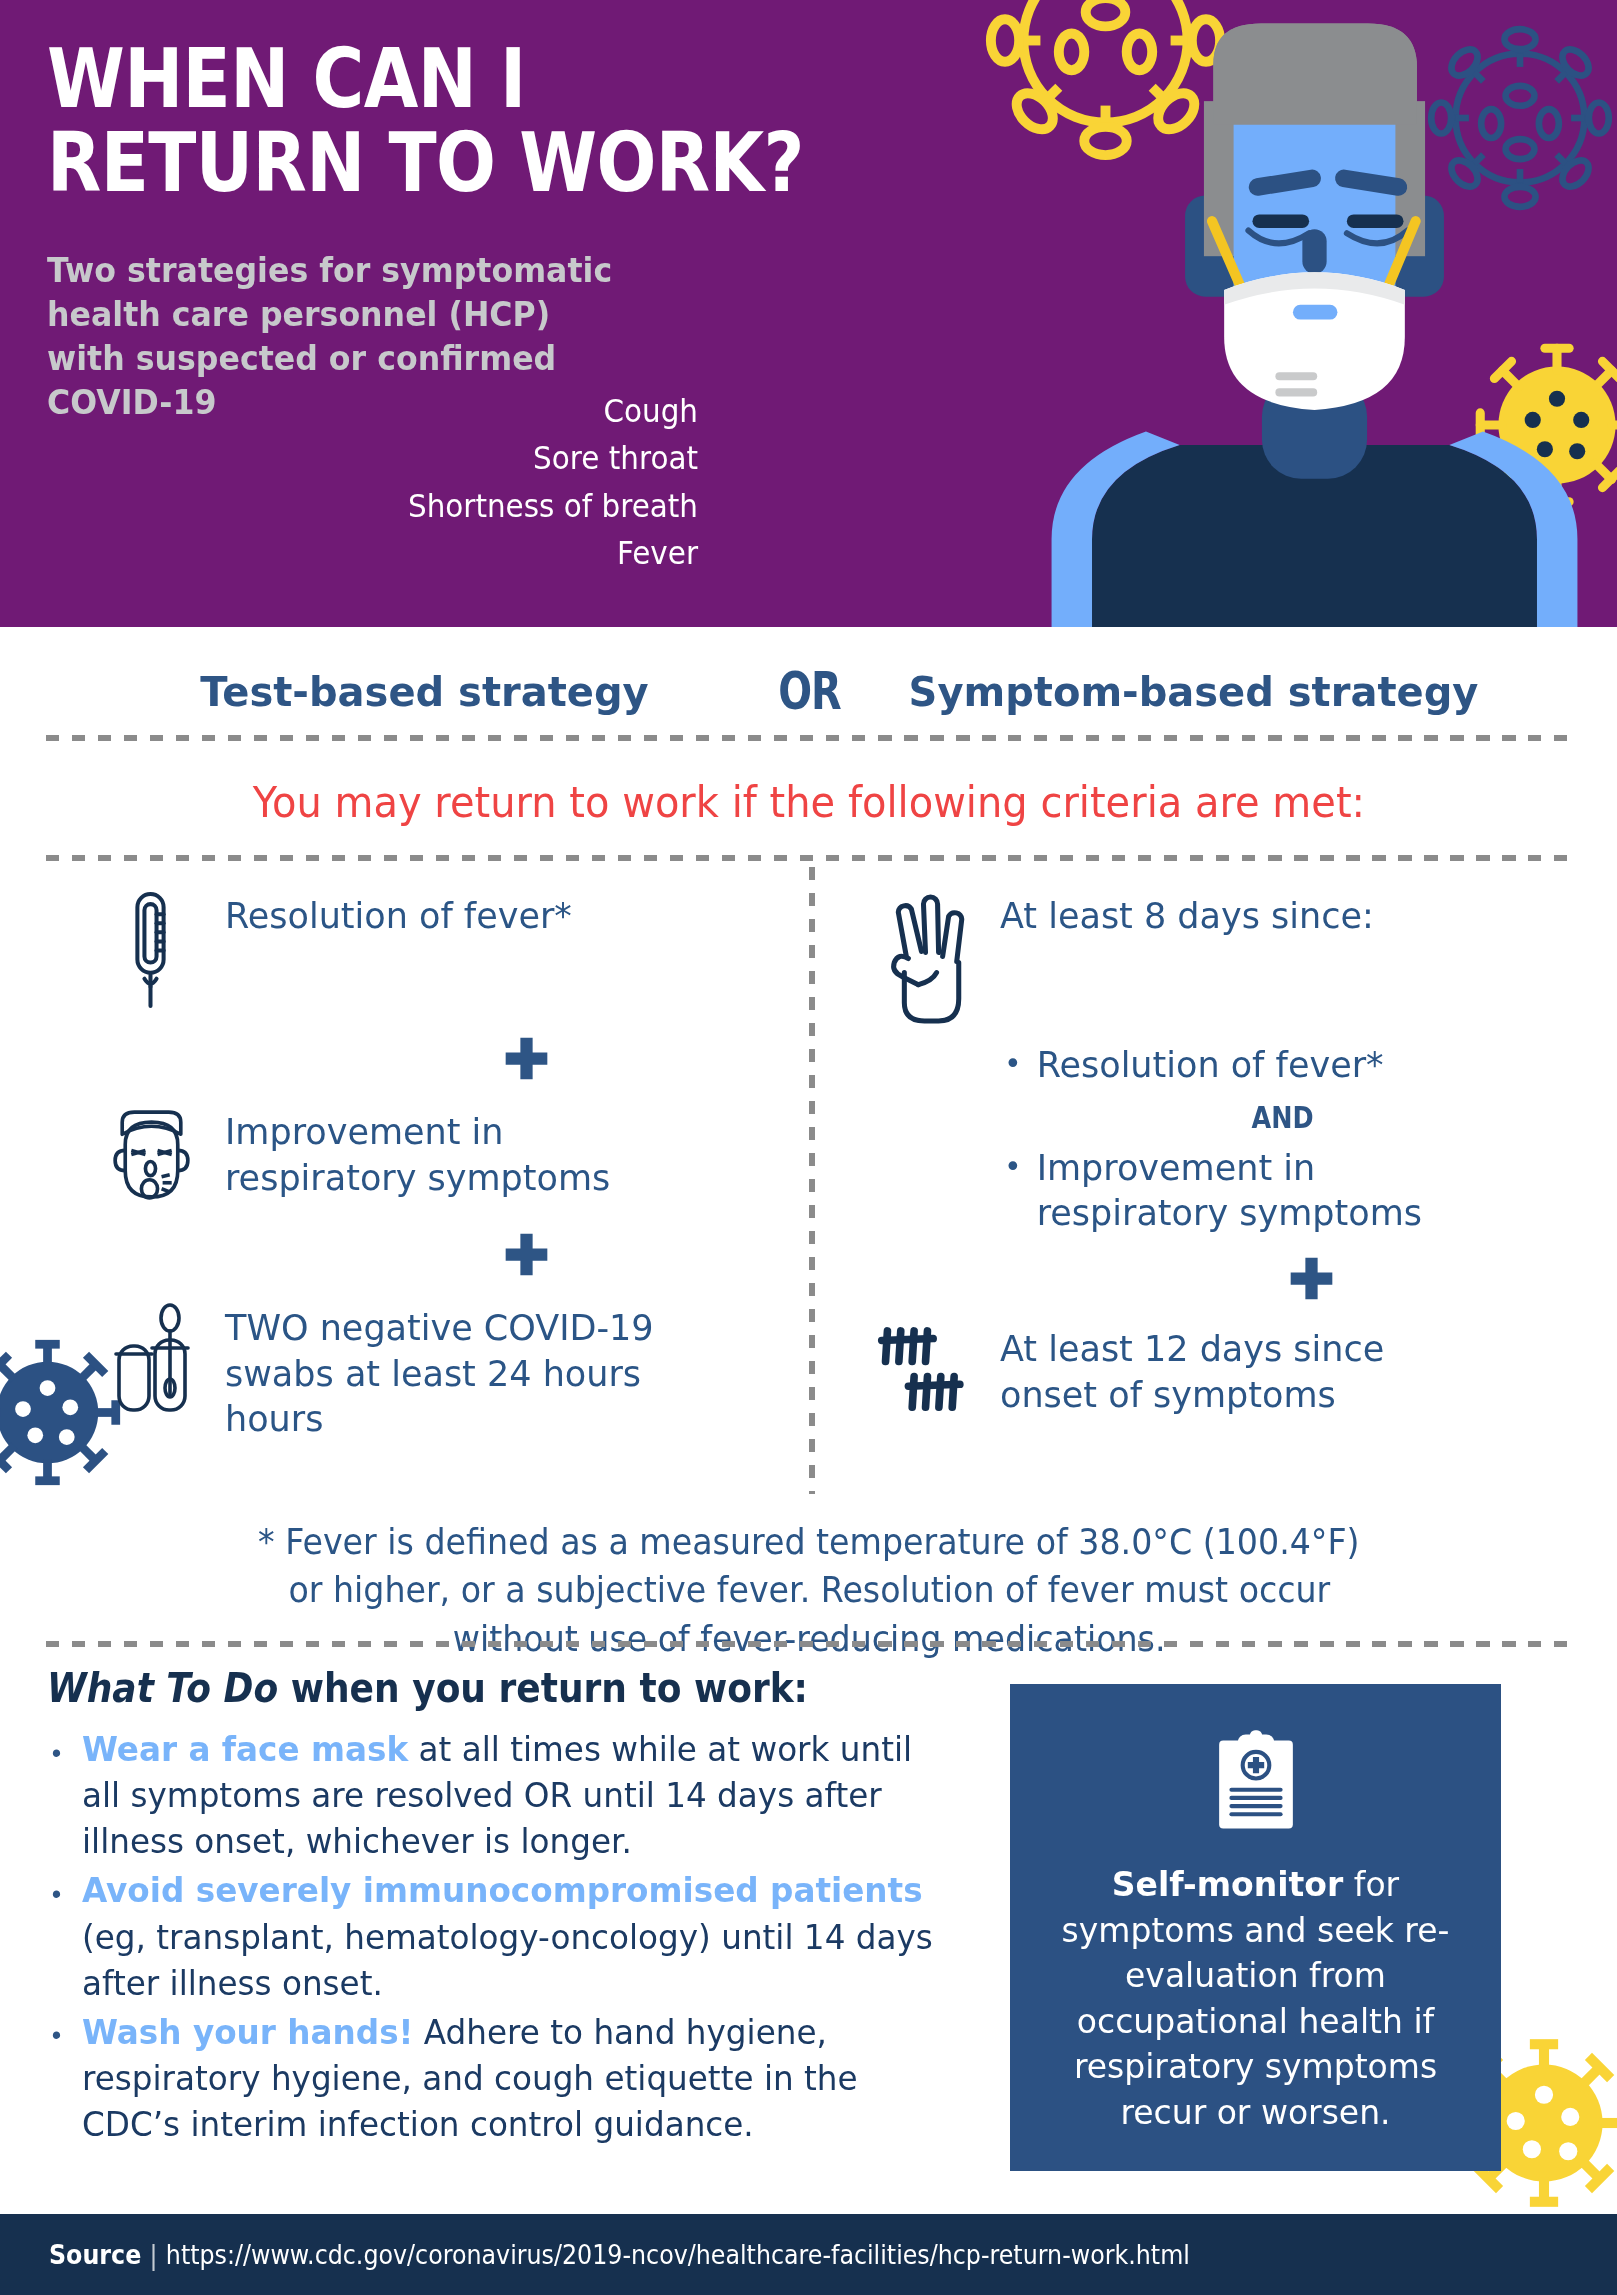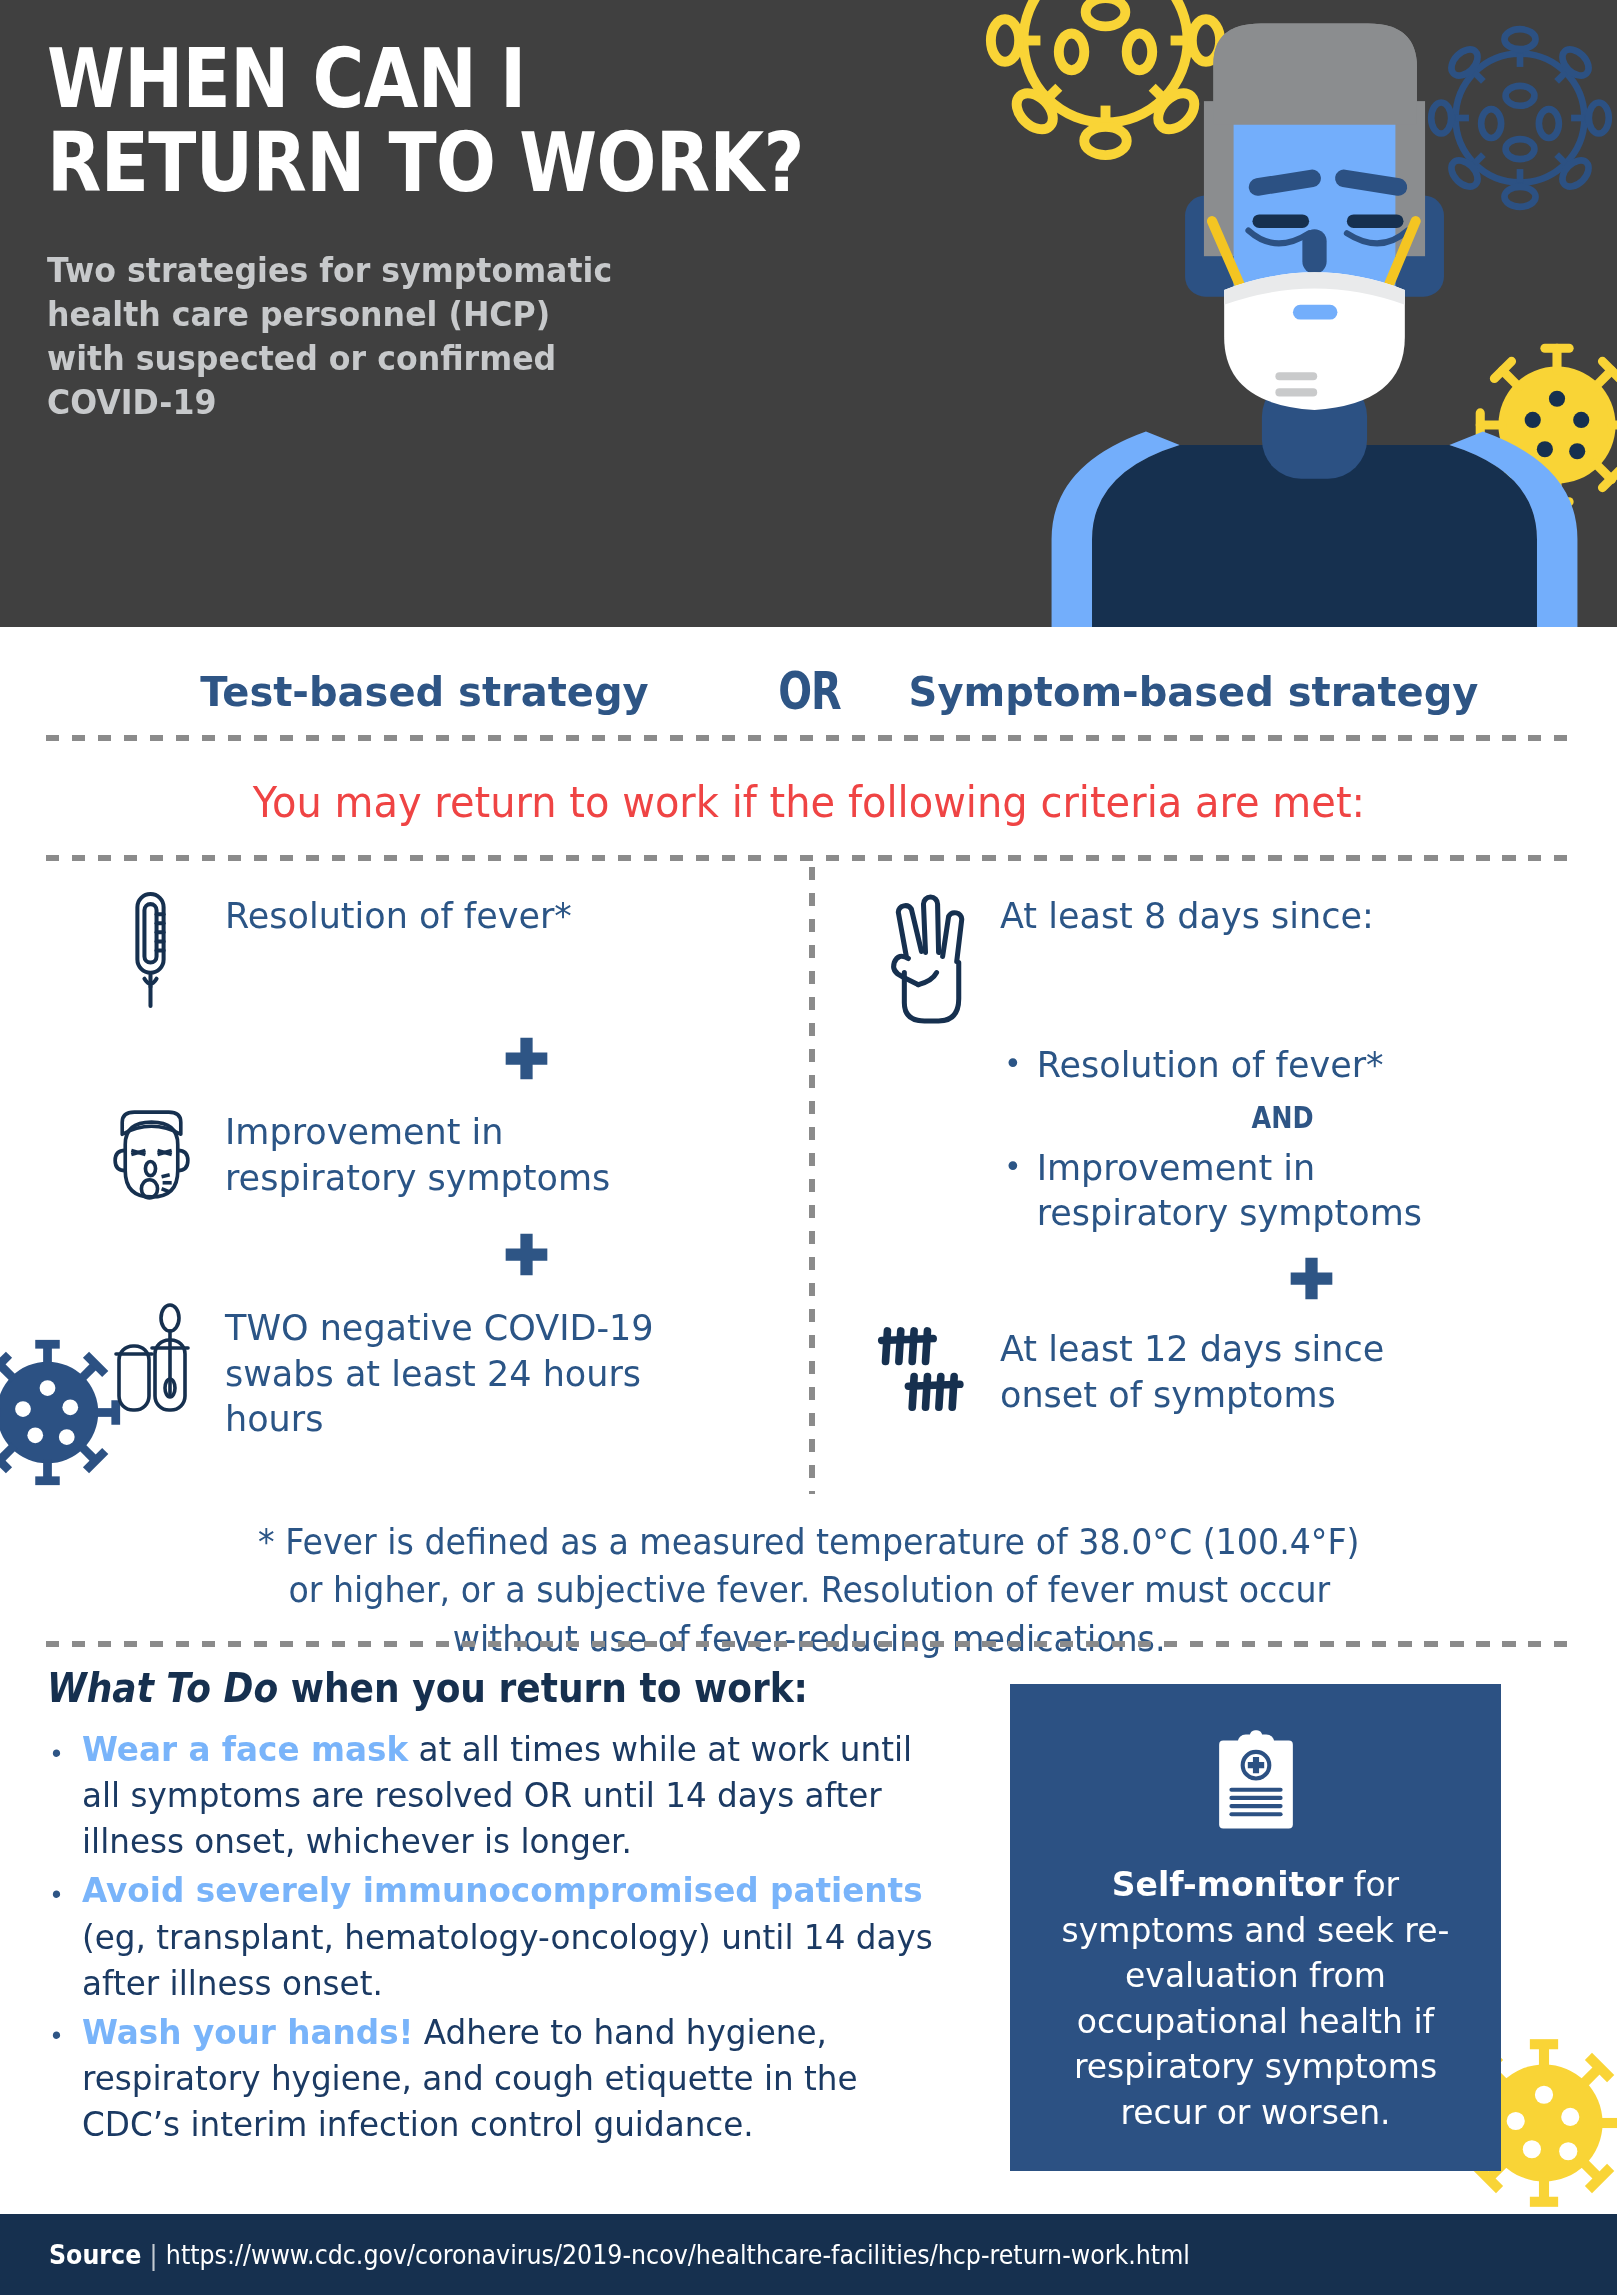--- a/index.html
+++ b/index.html
@@ -18,21 +18,21 @@
     height: 2295px;
     background: #ffffff;
     overflow: hidden;
   }
 
   
   .header {
     position: relative;
     width: 1618px;
     height: 627px;
-    background: #404040;
+    background: #701a75;
     overflow: hidden;
   }
 
   .header-text {
     position: absolute;
     left: 47px;
     top: 37px;
     width: 957px;
     z-index: 5;
   }
@@ -504,20 +504,26 @@
         <div>RETURN TO WORK?</div>
       </div>
       <div class="subtitle">
         <div>Two strategies for symptomatic</div>
         <div>health care personnel (HCP)</div>
         <div>with suspected or confirmed</div>
         <div>COVID-19</div>
       </div>
     </div>
 
+    <div class="symptoms">
+      <div class="sym">Cough</div>
+      <div class="sym">Sore throat</div>
+      <div class="sym">Shortness of breath</div>
+      <div class="sym">Fever</div>
+    </div>
   </div>
 
   <svg class="decor decor-left" width="175" height="175" viewBox="0 0 200 200">
     <g fill="#2c5183">
       <circle cx="100" cy="100" r="58"></circle>
       <g stroke="#2c5183" stroke-width="10" stroke-linecap="butt">
         <line x1="100" y1="46" x2="100" y2="22"></line>
           <line x1="138" y1="62" x2="155" y2="45"></line>
         <line x1="154" y1="100" x2="178" y2="100"></line>
           <line x1="138" y1="138" x2="155" y2="155"></line>

